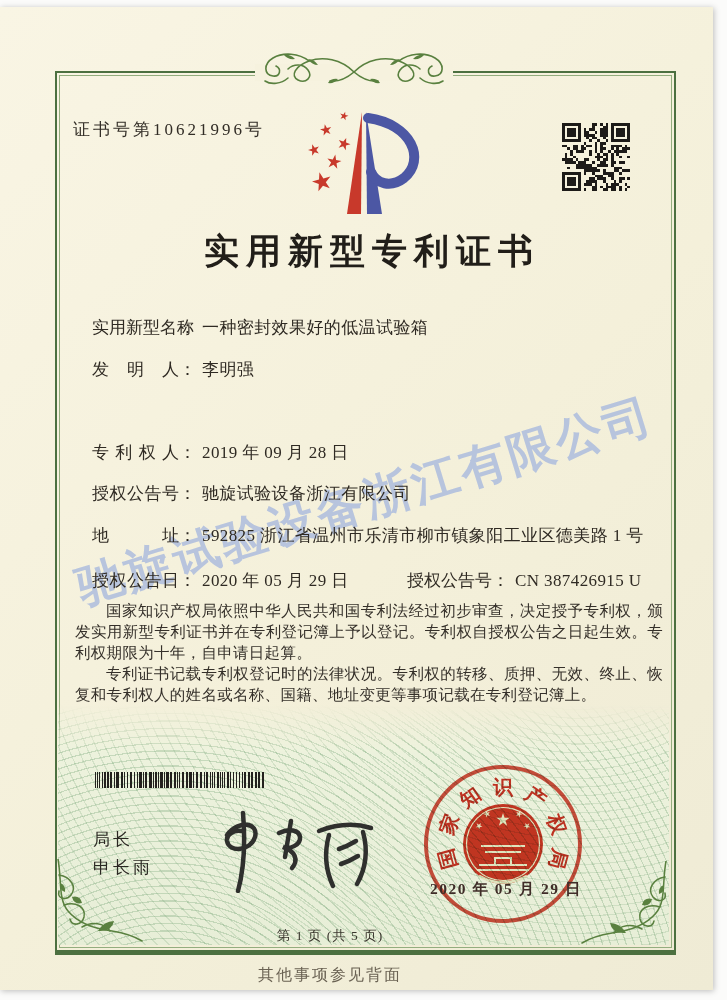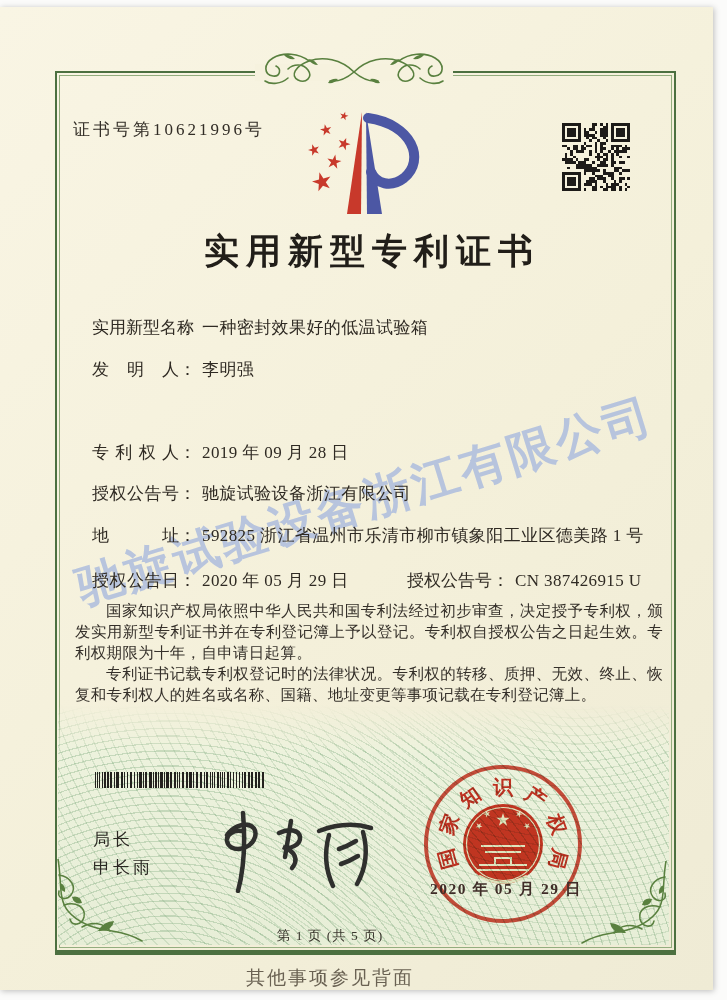--- a/index.html
+++ b/index.html
@@ -39,21 +39,21 @@
     letter-spacing:3px;color:#2a2722;z-index:3}
   .sig{position:absolute;left:205px;top:794px;width:172px;height:92px;z-index:3}
   .seal{position:absolute;left:424px;top:758px;width:158px;height:158px;border-radius:50%;
     border:4px solid rgba(206,56,40,.88);box-sizing:border-box;z-index:3;mix-blend-mode:multiply}
   .seal-text{position:absolute;inset:0;color:#ce3526;font-weight:700}
   .emblem{position:absolute;left:50%;top:50%;transform:translate(-50%,-50%);width:84px;height:90px}
   .sealdate{position:absolute;left:430px;top:872px;font-size:15.5px;letter-spacing:1.5px;
     font-weight:600;color:#3f2d28;z-index:4;white-space:nowrap}
   .pagenote{position:absolute;left:230px;top:920px;width:200px;text-align:center;font-size:13.5px;
     letter-spacing:1px;color:#3a362e;z-index:2}
-  .backnote{position:absolute;left:228px;top:958px;width:204px;text-align:center;font-size:19px;
+  .backnote{position:absolute;left:228px;top:958px;width:204px;text-align:center;font-size:16px;
     letter-spacing:2px;color:#6a6253;z-index:2}
   .orn-top{position:absolute;left:243px;top:44px;width:222px;height:42px;z-index:2}
   .corn{position:absolute;width:92px;height:84px;z-index:2}
   .corn-l{left:52px;top:852px}
   .corn-r{left:580px;top:854px;transform:scaleX(-1)}
 </style>
 </head>
 <body>
 
 <div id="page">

